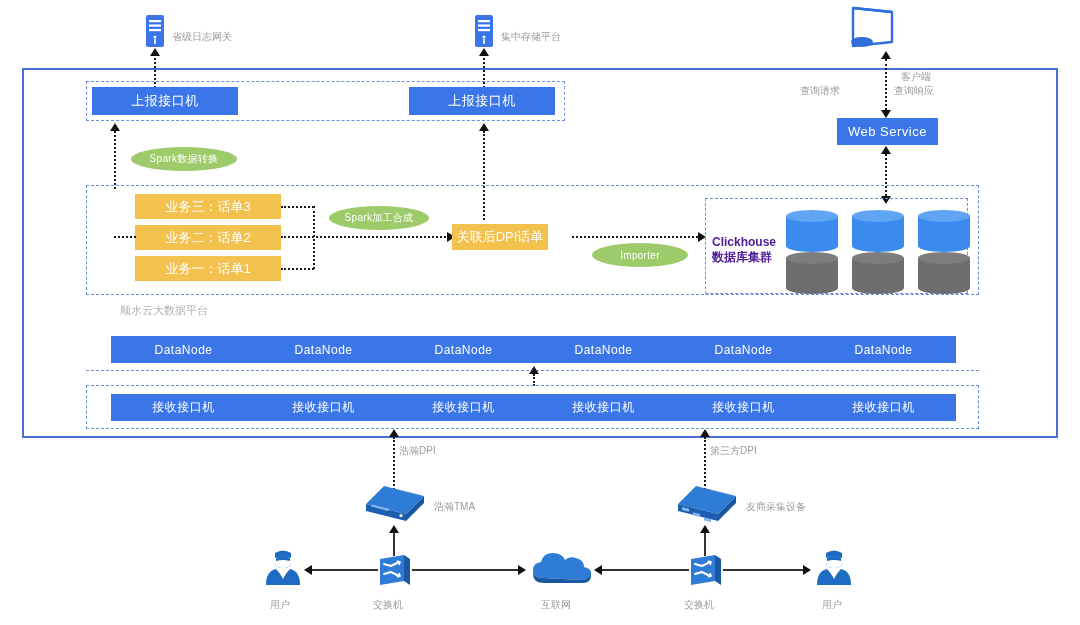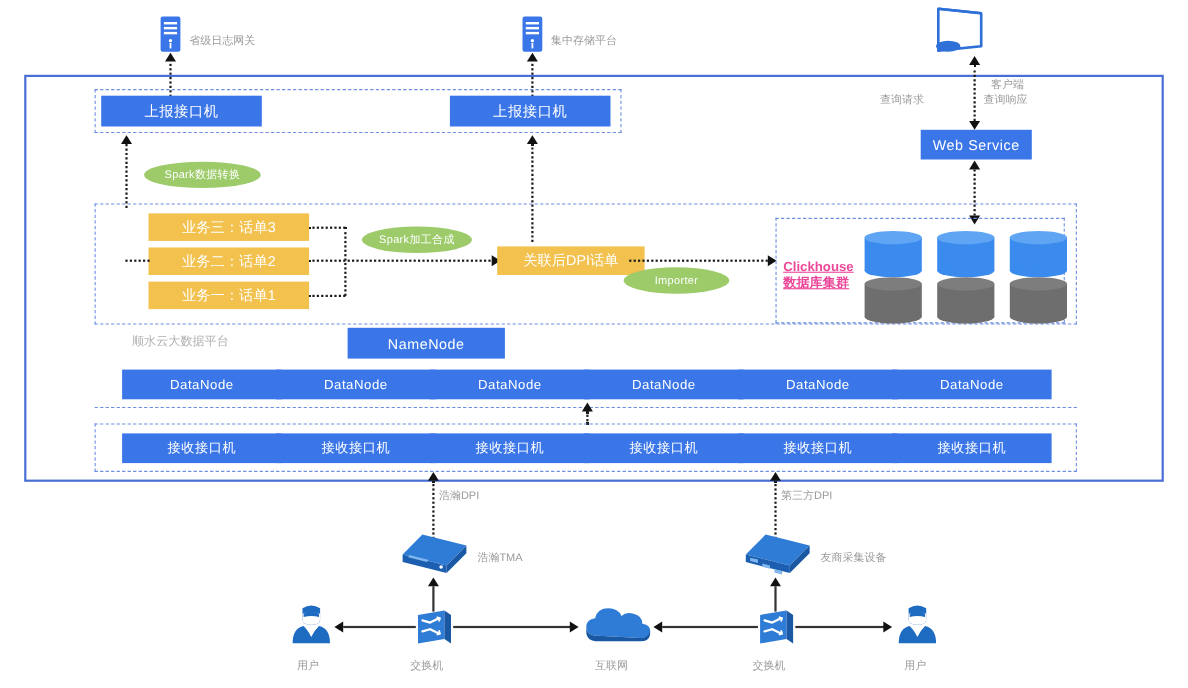--- a/index.html
+++ b/index.html
@@ -62,26 +62,25 @@
     background: transparent;
   }
 
   
   .lbl {
     color: #9a9a9a;
     font-size: 10px;
     white-space: nowrap;
   }
   .lbl-ch {
-    color: #ec4899;
+    color: #4c1d95;
     font-size: 12px;
     font-weight: bold;
     line-height: 15px;
     white-space: nowrap;
-    text-decoration: underline;
   }
   .lbl-plat {
     color: #b0b0b0;
     font-size: 11px;
     white-space: nowrap;
   }
 
   
   .vdot {
     border-left: 2px dotted #1a1a1a;
@@ -207,26 +206,26 @@
   <div class="abs hdot" style="left:114px;top:236px;width:22px;"></div>
 
   <div class="abs hdot" style="left:281px;top:206px;width:33px;"></div>
   <div class="abs hdot" style="left:281px;top:268px;width:33px;"></div>
   <div class="abs vdot" style="left:313px;top:206px;height:63px;"></div>
   <div class="abs hdot" style="left:281px;top:236px;width:168px;"></div>
   <div class="abs arrow-right" style="left:447px;top:232px;"></div>
 
   <div class="abs greenpill" style="left:329px;top:206px;width:100px;height:24px;">Spark加工合成</div>
 
-  <div class="abs yellowbox" style="left:452px;top:224px;width:134px;height:26px;text-align:center;">关联后DPI话单</div>
+  <div class="abs yellowbox" style="left:452px;top:224px;width:96px;height:26px;text-align:center;">关联后DPI话单</div>
 
   <div class="abs hdot" style="left:572px;top:236px;width:130px;"></div>
   <div class="abs arrow-right" style="left:698px;top:232px;"></div>
 
-  <div class="abs greenpill" style="left:567px;top:243px;width:96px;height:24px;">Importer</div>
+  <div class="abs greenpill" style="left:592px;top:243px;width:96px;height:24px;">Importer</div>
 
   <div class="abs dashgroup" style="left:705px;top:198px;width:263px;height:96px;"></div>
   <div class="abs lbl-ch" style="left:712px;top:235px;">
     <div>Clickhouse</div>
     <div>数据库集群</div>
   </div>
 
   <div class="cyl blue" style="left:786px;top:210px;width:52px;height:42px;">
       <div class="body"></div>
       <div class="bot"></div>
@@ -254,21 +253,20 @@
       <div class="top"></div>
     </div>
   <div class="cyl gray" style="left:918px;top:252px;width:52px;height:42px;">
       <div class="body"></div>
       <div class="bot"></div>
       <div class="top"></div>
     </div>
 
   <div class="abs lbl-plat" style="left:120px;top:303px;">顺水云大数据平台</div>
 
-  <div class="abs bluebox" style="left:316px;top:298px;width:143px;height:28px;">NameNode</div>
 
   <div class="abs bluebox small" style="left:111px;top:336px;width:145px;height:27px;">DataNode</div>
   <div class="abs bluebox small" style="left:251px;top:336px;width:145px;height:27px;">DataNode</div>
   <div class="abs bluebox small" style="left:391px;top:336px;width:145px;height:27px;">DataNode</div>
   <div class="abs bluebox small" style="left:531px;top:336px;width:145px;height:27px;">DataNode</div>
   <div class="abs bluebox small" style="left:671px;top:336px;width:145px;height:27px;">DataNode</div>
   <div class="abs bluebox small" style="left:811px;top:336px;width:145px;height:27px;">DataNode</div>
 
   <div class="abs" style="left:86px;top:370px;width:893px;border-top:1px dashed #6E8FE0;"></div>
 

